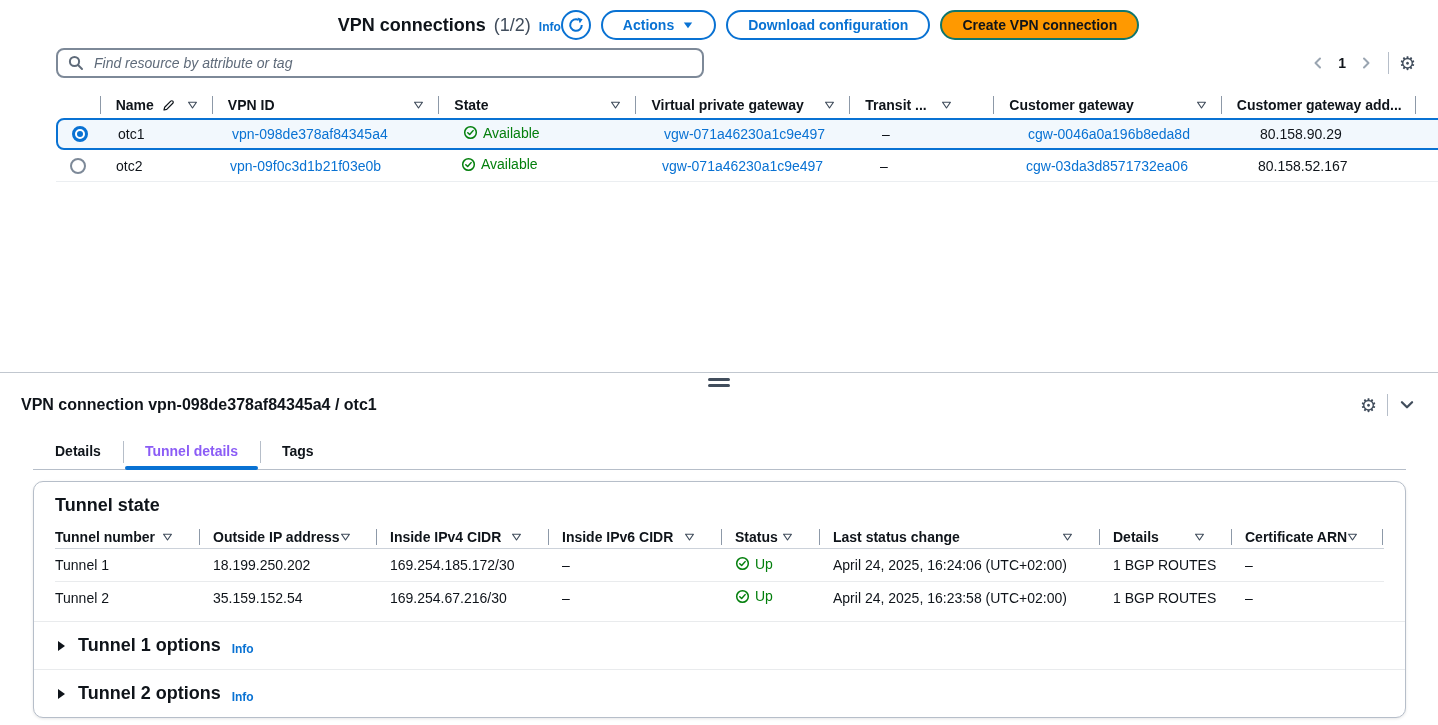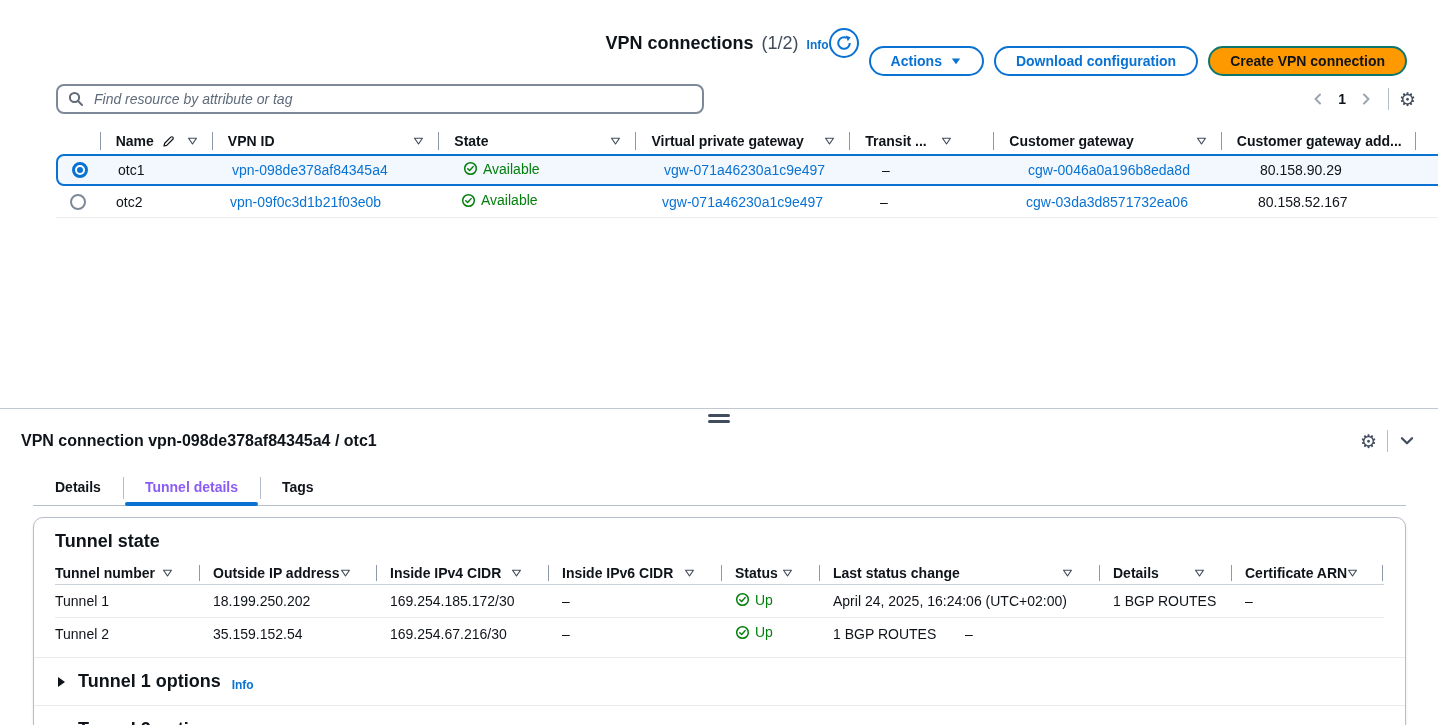--- a/index.html
+++ b/index.html
@@ -3,29 +3,29 @@
 <meta charset="utf-8">
 <style>
   * { box-sizing: border-box; }
   html,body { margin:0; padding:0; }
   body {
     width:1438px; height:725px; overflow:hidden;
     background:#ffffff; color:#0f141a;
     font-family:"Liberation Sans", sans-serif; font-size:14px;
   }
   
-  .top-bar { display:flex; justify-content:flex-end; align-items:center; padding:10px 31px 0 56px; }
+  .top-bar { display:flex; justify-content:center; align-items:center; padding:10px 17px 0 56px; }
   .title-group { display:flex; align-items:baseline; gap:8px; }
   .page-title { font-size:18px; font-weight:700; }
   .page-count { font-size:18px; font-weight:400; color:#414d5c; }
   .info-link { font-size:12px; font-weight:700; color:#0972d3; cursor:pointer; }
   .actions-group { display:flex; align-items:center; gap:10px; }
   .btn { height:30px; border-radius:16px; display:inline-flex; align-items:center; gap:8px;
          padding:0 20px; font-weight:700; font-size:14px; background:#fff; cursor:pointer; white-space:nowrap;
-         font-family:"Liberation Sans", sans-serif;margin-top:36px; }
+         font-family:"Liberation Sans", sans-serif; }
   .btn.outline { border:2px solid #0972d3; color:#0972d3; }
   .btn.primary { border:2px solid #0f766e; background:#ff9900; color:#0f141a; }
   .icon-btn-round { width:30px; height:30px; border-radius:50%; border:2px solid #0972d3;
          display:flex; align-items:center; justify-content:center; background:#fff; cursor:pointer; }
   
   .filter-row { display:flex; justify-content:space-between; align-items:center; padding:8px 22px 0 56px; }
   .search-box { width:648px; height:30px; border:2px solid #7d8998; border-radius:8px;
         display:flex; align-items:center; gap:8px; padding:0 10px; background:#fff; }
   .search-box input { border:none; outline:none; flex:1; font-size:14px; font-style:italic;
         color:#0f141a; font-family:"Liberation Sans", sans-serif; background:transparent; }
@@ -401,20 +401,21 @@
       <span class="status-ok">
         <span>
           <svg width="15" height="15" viewBox="0 0 16 16">
               <circle cx="8" cy="8" r="6.2" fill="none" stroke="#037f0c" stroke-width="1.6"></circle>
               <path d="M5.1 8.2l2 2 3.7-4.2" fill="none" stroke="#037f0c" stroke-width="1.6" stroke-linecap="round" stroke-linejoin="round"></path>
             </svg>
         </span>
         <span>Up</span>
       </span>
     </div>
+    <div class="tcell t-last">April 24, 2025, 16:23:58 (UTC+02:00)</div>
     <div class="tcell t-details">1 BGP ROUTES</div>
     <div class="tcell t-cert">–</div>
   </div>
 
   <div class="tt-gap"></div>
 
   <div class="opt-section">
     <span>
       <svg width="12" height="14" viewBox="0 0 12 14">
           <path d="M3 2l7 5-7 5z" fill="#0f141a"></path>

